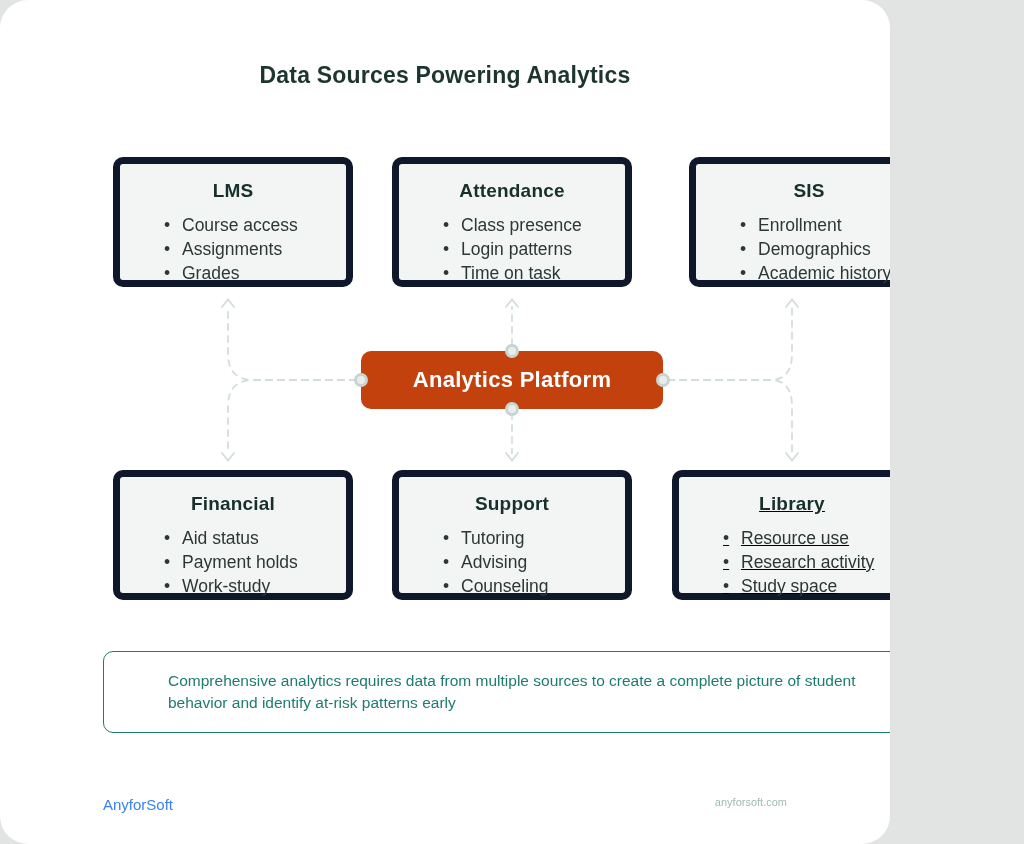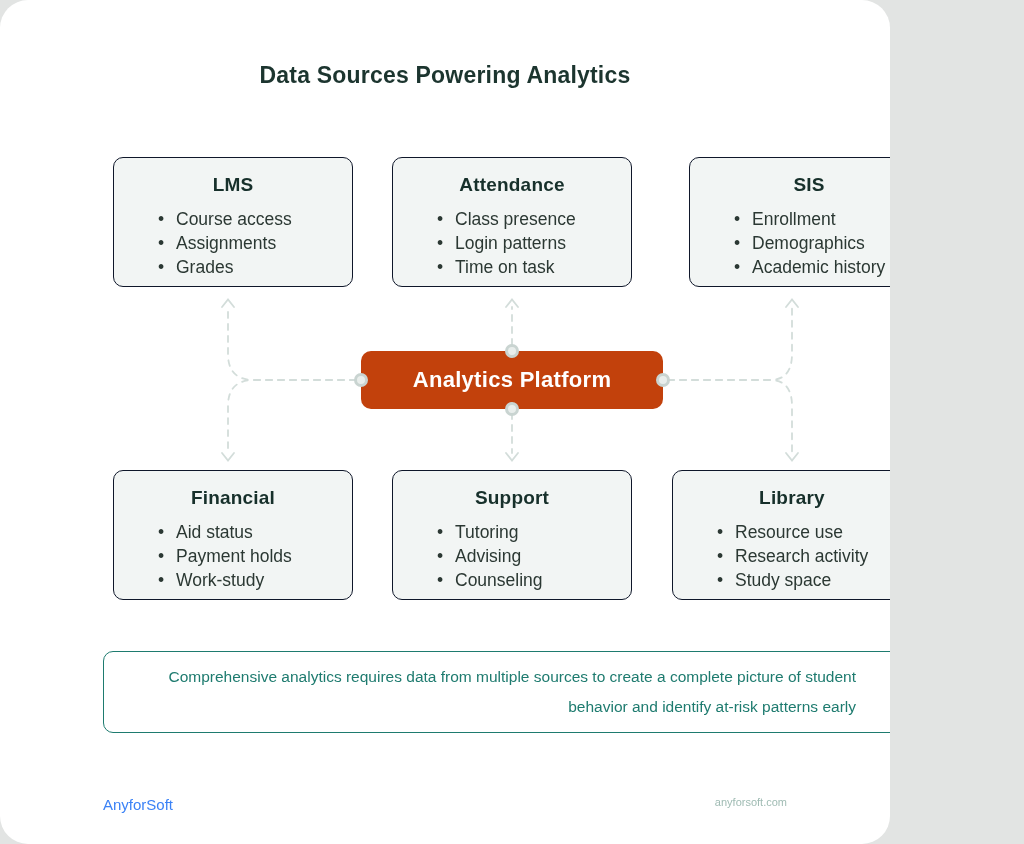--- a/index.html
+++ b/index.html
@@ -27,31 +27,31 @@
   .connectors {
     position: absolute; inset: 0;
     width: 1024px; height: 844px;
     z-index: 1;
     pointer-events: none;
   }
   .source-box {
     position: absolute;
     width: 240px; height: 130px;
     background: #f2f5f4;
-    border: 1px solid #0f172a;
+    border: 7px solid #0f172a;
     border-radius: 10px;
     z-index: 2;
     padding-top: 16px;
   }
   .box-lms        { left: 113px; top: 157px; }
   .box-attendance { left: 392px; top: 157px; }
   .box-sis        { left: 651px; top: 157px; margin-left: 38px; }
   .box-financial  { left: 113px; top: 470px; }
   .box-support    { left: 392px; top: 470px; }
-  .box-library    { left: 672px; top: 470px; }
+  .box-library    { left: 672px; top: 470px; text-decoration: underline; }
   .box-title {
     text-align: center;
     font-size: 19px; font-weight: 700;
     color: #17302b;
     margin-bottom: 11px;
     letter-spacing: 0.2px;
   }
   .box-list {
     list-style: none;
     padding-left: 44px;
@@ -96,23 +96,23 @@
     left: 103px; top: 651px;
     width: 818px; height: 82px;
     border: 1.5px solid #1e7b6f;
     border-radius: 10px;
     background: #ffffff;
     display: flex; align-items: center; justify-content: center;
     padding: 10px 64px;
     z-index: 2;
   }
   .note-text {
-    text-align: right;
+    text-align: left;
     font-size: 15.5px;
-    line-height: 30px;
+    line-height: 22px;
     color: #1e7b6f;
   }
   .footer-brand {
     position: absolute;
     left: 103px; top: 796px;
     font-size: 15px;
     color: #3b82f6;
   }
   .footer-site {
     position: absolute;

